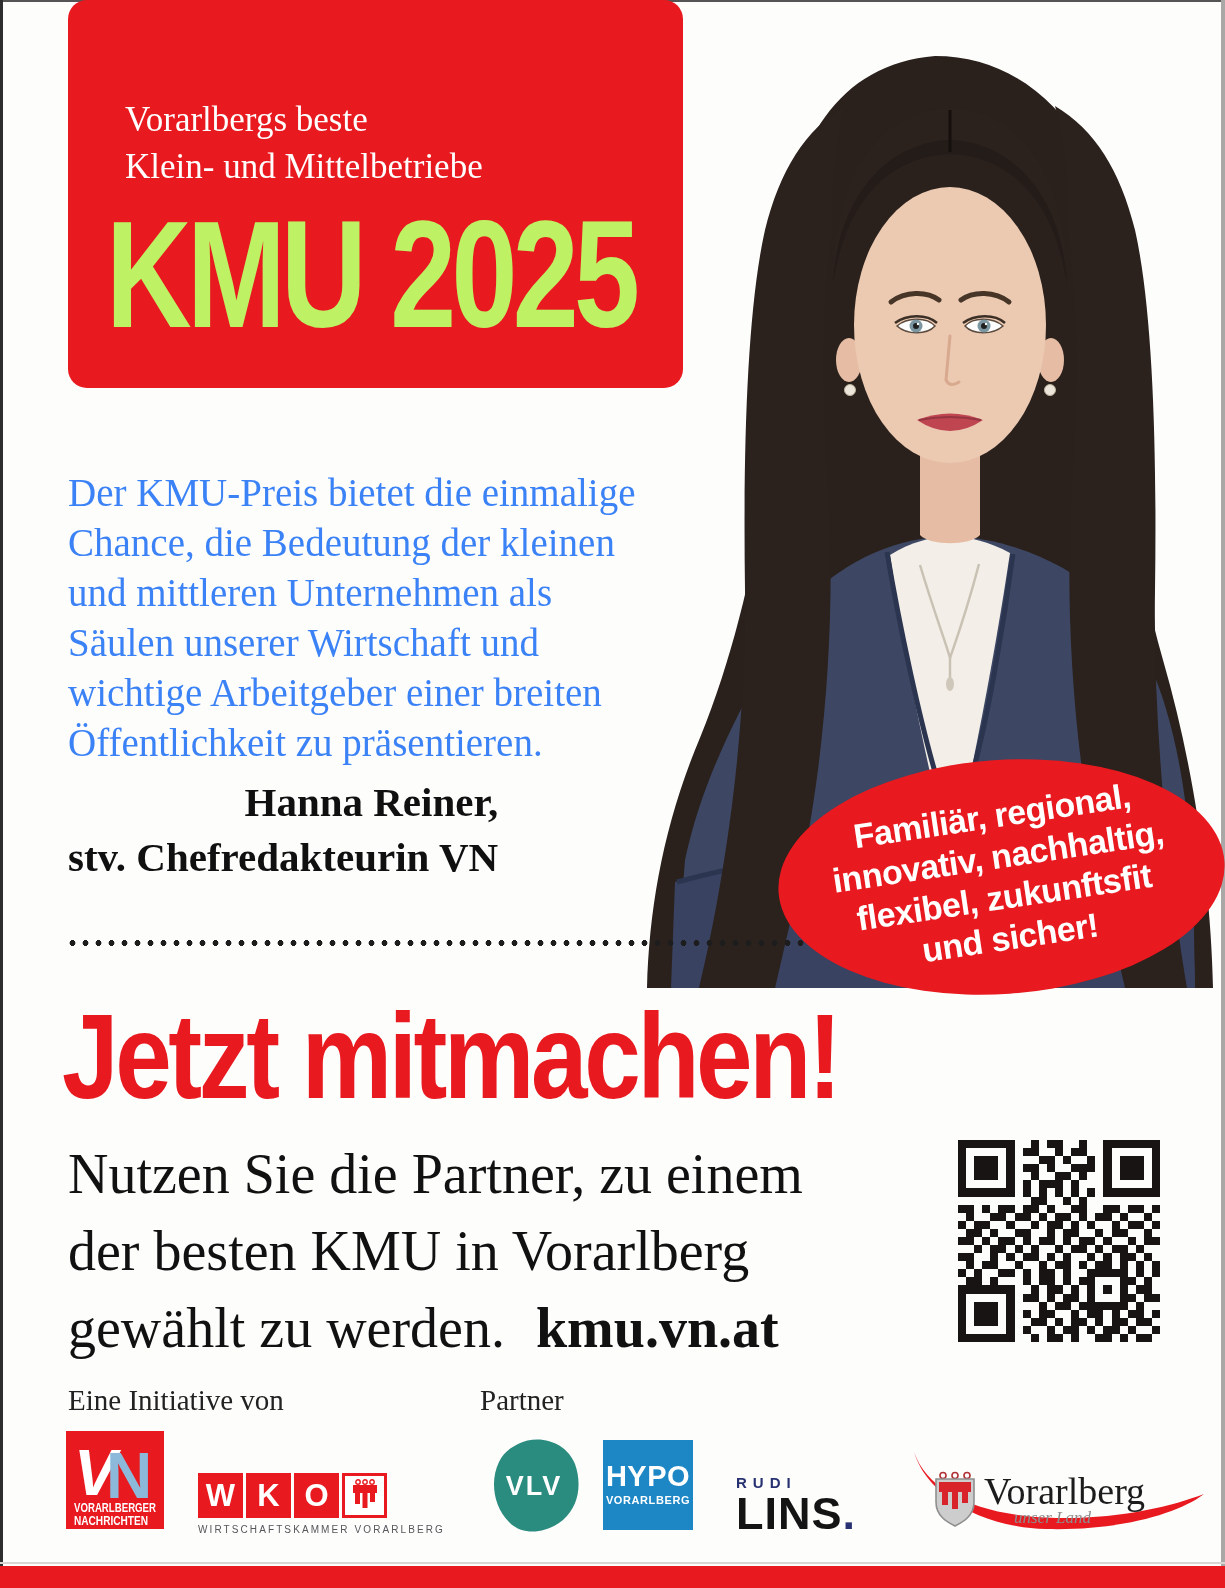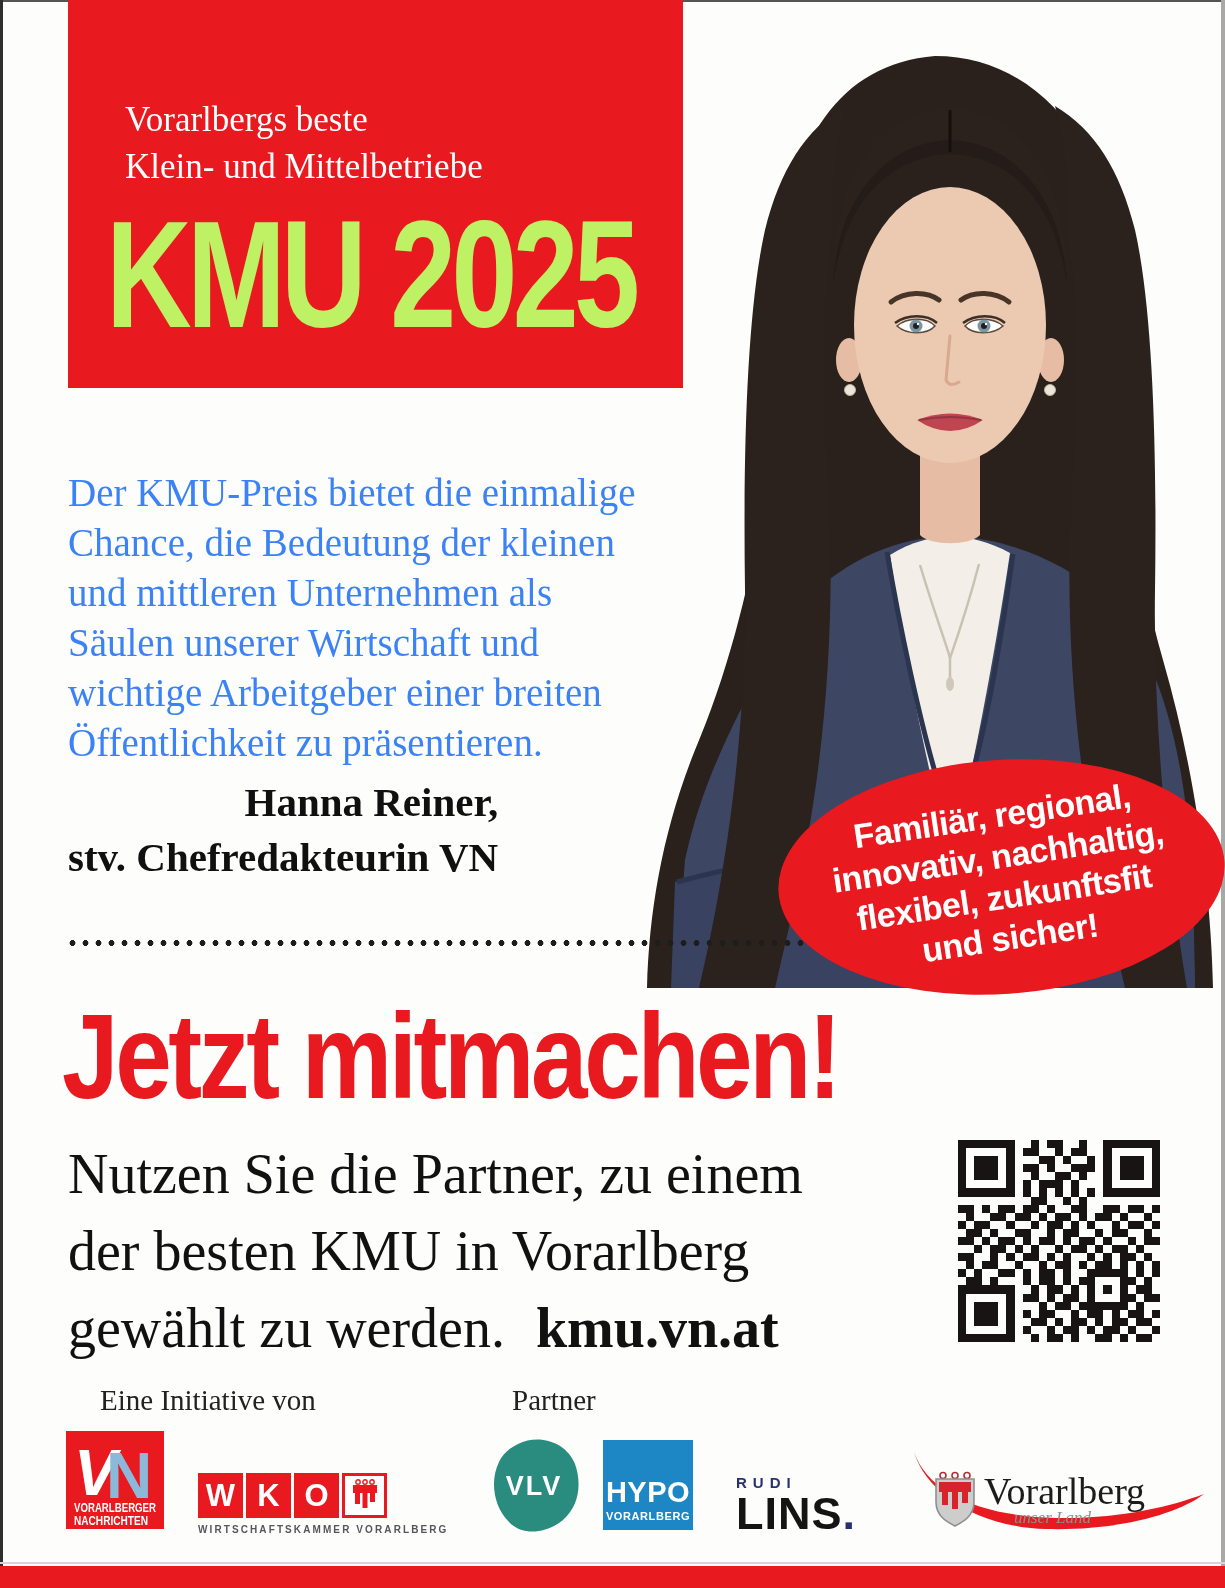--- a/index.html
+++ b/index.html
@@ -8,21 +8,21 @@
     background:#fdfdfc; overflow:hidden;
     font-family:"Liberation Serif", serif; color:#161616;
   }
   .abs{position:absolute;}
   
   #edge-left{left:0;top:0;width:3px;height:100%;background:#2e2e2e;}
   #edge-right{right:0;top:0;width:4px;height:100%;background:#aaa7a7;}
   #edge-top{left:0;top:0;width:100%;height:2px;background:#555;}
 
   
-  #badge{left:68px;top:0;width:615px;height:388px;background:var(--red);}
+  #badge{left:68px;top:0;width:615px;height:388px;background:var(--red);border-radius:19px;}
   #badge-subtitle{left:57px;top:96px;color:#fff;font-size:35px;line-height:47px;}
   #badge-title{
     left:38px;top:198px;color:#bef264;
     font-family:Liberation Sans, sans-serif;font-weight:bold;
     font-size:152px;line-height:1;letter-spacing:-6px;white-space:nowrap;
   }
   .squeeze{display:inline-block;transform-origin:0 50%;}
 
   
   #portrait{left:635px;top:30px;width:590px;height:958px;}
@@ -57,46 +57,46 @@
     font-size:121px;line-height:1;letter-spacing:-4px;white-space:nowrap;
   }
   #cta-text{left:68px;top:1136px;font-size:56px;line-height:77px;color:#111;}
   #cta-text b a{color:inherit;text-decoration:none;font-weight:bold;margin-left:17px;}
 
   
   #qr{left:958px;top:1140px;width:202px;height:202px;}
   #qr svg{width:100%;height:100%;shape-rendering:crispEdges;}
 
   
-  .footer-label{top:1384px;font-size:29px;color:#222;margin-left:32px;}
+  .footer-label{top:1384px;font-size:29px;color:#222;}
   #label-initiative{left:68px;}
   #label-partner{left:480px;}
 
   #vn-logo{left:66px;top:1431px;width:98px;height:98px;background:var(--red);}
   #vn-logo svg{width:100%;height:100%;}
 
   #wko-logo{left:198px;top:1473px;width:190px;height:62px;}
   .wko-row{display:flex;gap:3px;}
   .wko-sq{
     width:45px;height:45px;background:var(--red);color:#fff;
     font-family:"Liberation Sans",sans-serif;font-weight:bold;font-size:31px;
     display:flex;align-items:center;justify-content:center;
   }
   .wko-coat{width:39px;height:39px;background:#fff;border:3px solid var(--red);
     display:flex;align-items:center;justify-content:center;}
   #wko-caption{
-    margin-top:6px;font-family:"Liberation Sans",sans-serif;font-weight:bold;
+    margin-top:6px;font-family:"Liberation Sans",sans-serif;font-weight:normal;
     font-size:10px;letter-spacing:2.1px;color:#55565a;white-space:nowrap;
   }
 
   #vlv-logo{left:488px;top:1436px;width:92px;height:97px;}
   #hypo-logo{
     left:603px;top:1440px;width:90px;height:90px;background:var(--hypo-blue);
     display:flex;flex-direction:column;align-items:center;justify-content:flex-end;
-    padding-bottom:8px;box-sizing:border-box;color:#fff;
+    padding-bottom:24px;box-sizing:border-box;color:#fff;
     font-family:"Liberation Sans",sans-serif;text-align:center;
   }
   #hypo-name{font-weight:bold;font-size:29px;line-height:30px;letter-spacing:0.5px;}
   #hypo-sub{font-weight:bold;font-size:11px;letter-spacing:0.6px;margin-top:3px;}
 
   #lins-logo{left:736px;top:1474px;font-family:"Liberation Sans",sans-serif;}
   #lins-top{font-weight:bold;font-size:15px;letter-spacing:6px;color:var(--lins-navy);}
   #lins-main{font-weight:bold;font-size:45px;letter-spacing:1px;color:#141414;line-height:46px;}
   #lins-main .dot{color:var(--lins-navy);}
 

